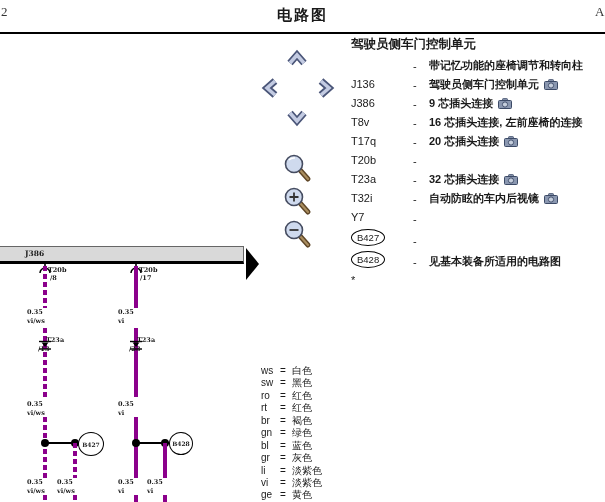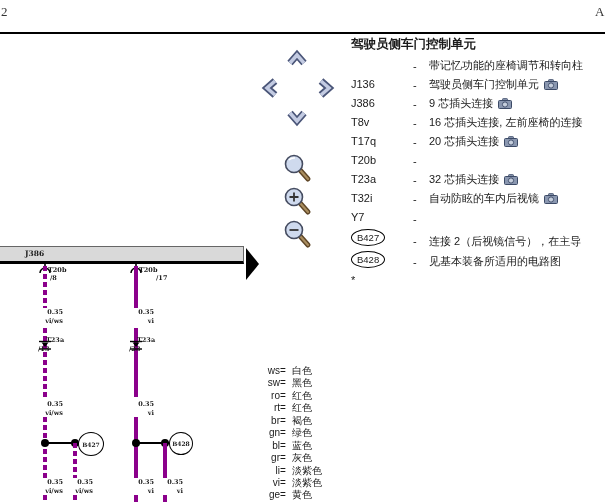--- a/index.html
+++ b/index.html
@@ -10,53 +10,54 @@
   .title{position:absolute;left:0;right:0;top:6px;text-align:center;
          font:bold 15px "Liberation Sans",sans-serif;letter-spacing:2px;}
   .rule{position:absolute;left:0;right:0;top:32px;height:2px;background:#000;}
   
   .legend{position:absolute;left:351px;top:36px;width:260px;}
   .legend-title{font:bold 12.5px "Liberation Sans",sans-serif;margin-bottom:3px;white-space:nowrap;}
   .lrow{display:flex;align-items:center;height:19px;font-size:11px;white-space:nowrap;}
   .lrow.tall{height:22px;}
   .lcode{width:62px;flex:0 0 62px;font-size:11px;margin-top:36px;}
   .lsep{width:16px;flex:0 0 16px;text-align:left;}
-  .ldesc{white-space:nowrap;}
+  .ldesc{white-space:nowrap;font-weight:bold;}
   .bubble{display:inline-block;border:1.5px solid #000;border-radius:50%;
           padding:2px 5px 2px 5px;font-size:9.5px;line-height:11px;}
   .cam{width:14px;height:11px;margin-left:5px;flex:0 0 14px;}
   
   .clegend{position:absolute;left:261px;top:365px;}
   .crow{display:flex;height:12.45px;line-height:12.45px;font-size:10px;white-space:nowrap;}
-  .cabbr{width:19px;text-align:right;}
+  .cabbr{width:19px;}
   .ceq{width:12px;}
   
   .tool{position:absolute;}
   
   .cu-bar{position:absolute;left:0;top:246px;width:243px;height:14px;background:#d9d9d9;
           border:1px solid #666;border-left:none;border-bottom:3px solid #000;}
   .cu-label{position:absolute;left:25px;top:2px;font:bold 7.5px "DejaVu Serif",serif;}
   .tri{position:absolute;left:246px;top:248px;width:0;height:0;
        border-top:16px solid transparent;border-bottom:16px solid transparent;border-left:13px solid #000;}
   .wire{position:absolute;width:4px;background:#8B008B;}
   .wire.striped{background:repeating-linear-gradient(to bottom,#8B008B 0,#8B008B 5px,#fff 5px,#fff 8px);}
-  .wl{position:absolute;width:36px;text-align:right;font:bold 6.5px "DejaVu Serif",serif;line-height:9px;}
+  .wl{position:absolute;width:36px;text-align:left;font:bold 6.5px "DejaVu Serif",serif;line-height:9px;}
   .cl{position:absolute;font:bold 6.5px "DejaVu Serif",serif;line-height:8px;white-space:nowrap;}
   .dot{position:absolute;width:8px;height:8px;border-radius:50%;background:#000;}
   .hline{position:absolute;height:2px;background:#000;}
   .bcircle{position:absolute;border:1.5px solid #000;border-radius:50%;background:#fff;
            display:flex;align-items:center;justify-content:center;
            font:bold 6px "DejaVu Serif",serif;}
 </style>
 </head>
 <body>
 
 <div class="canvas">
 
   <span class="pg" style="left:1px;">2</span>
+  <div class="title">电路图</div>
   <span class="pg" style="left:595px;">A</span>
   <div class="rule"></div>
 
   <svg class="tool" style="left:285px;top:48px;" width="24" height="22" viewBox="0 0 24 22">
     <polyline points="5,15 12,7 19,15" fill="none" stroke="#4a5578" stroke-width="7" stroke-linejoin="miter"></polyline>
     <polyline points="5,15 12,7 19,15" fill="none" stroke="#c3cbe2" stroke-width="3.5" stroke-linejoin="miter"></polyline>
   </svg>
   <svg class="tool" style="left:259px;top:77px;" width="24" height="22" viewBox="0 0 24 22">
     <g transform="rotate(-90 12 11)">
       <polyline points="5,15 12,7 19,15" fill="none" stroke="#4a5578" stroke-width="7" stroke-linejoin="miter"></polyline>
@@ -162,21 +163,20 @@
           <circle cx="7" cy="6.5" r="2.6" fill="#c6cfdd" stroke="#3c4a66" stroke-width="0.9"></circle>
         </svg>
     </div>
     <div class="lrow tall">
       <span class="lcode"><span class="bubble">B427</span></span>
       <span class="lsep">-</span>
     </div>
     <div class="lrow tall">
       <span class="lcode"><span class="bubble">B428</span></span>
       <span class="lsep">-</span>
-      <span class="ldesc">连接 2（后视镜信号），在主导</span>
     </div>
     <div class="lrow">
       <span class="lcode">*</span>
       <span class="lsep">-</span>
       <span class="ldesc">见基本装备所适用的电路图</span>
     </div>
   </div>
 
   <div class="clegend">
     <div class="crow">
@@ -275,21 +275,21 @@
     <span>0.35</span><br><span>vi/ws</span>
   </div>
   <div class="wire striped" style="left:43px;top:495px;height:7px;"></div>
   <div class="wire striped" style="left:73px;top:495px;height:7px;"></div>
 
   <svg class="tool" style="left:128px;top:263px;" width="16" height="12" viewBox="0 0 16 12">
     <path d="M8 0 v5" stroke="#000" stroke-width="1.6"></path>
     <path d="M3 10 A5 5 0 0 1 13 10" fill="none" stroke="#000" stroke-width="1.5"></path>
   </svg>
   <span class="cl" style="left:139px;top:266px;">T20b</span>
-  <span class="cl" style="left:156px;top:274px;">/17</span>
+  <span class="cl" style="left:140px;top:274px;">/17</span>
   <div class="wire" style="left:134px;top:266px;height:42px;"></div>
   <div class="wl" style="left:118px;top:308px;">
     <span>0.35</span><br><span>vi</span>
   </div>
   <div class="wire" style="left:134px;top:328px;height:69px;"></div>
   <svg class="tool" style="left:130px;top:338px;" width="12" height="14" viewBox="0 0 12 14">
     <path d="M0 3.5 h12" stroke="#000" stroke-width="1.4"></path>
       <path d="M6 9 L2.5 4.5 h7 Z" fill="#000"></path>
     <path d="M0 11 h12" stroke="#000" stroke-width="1.4"></path>
   </svg>

